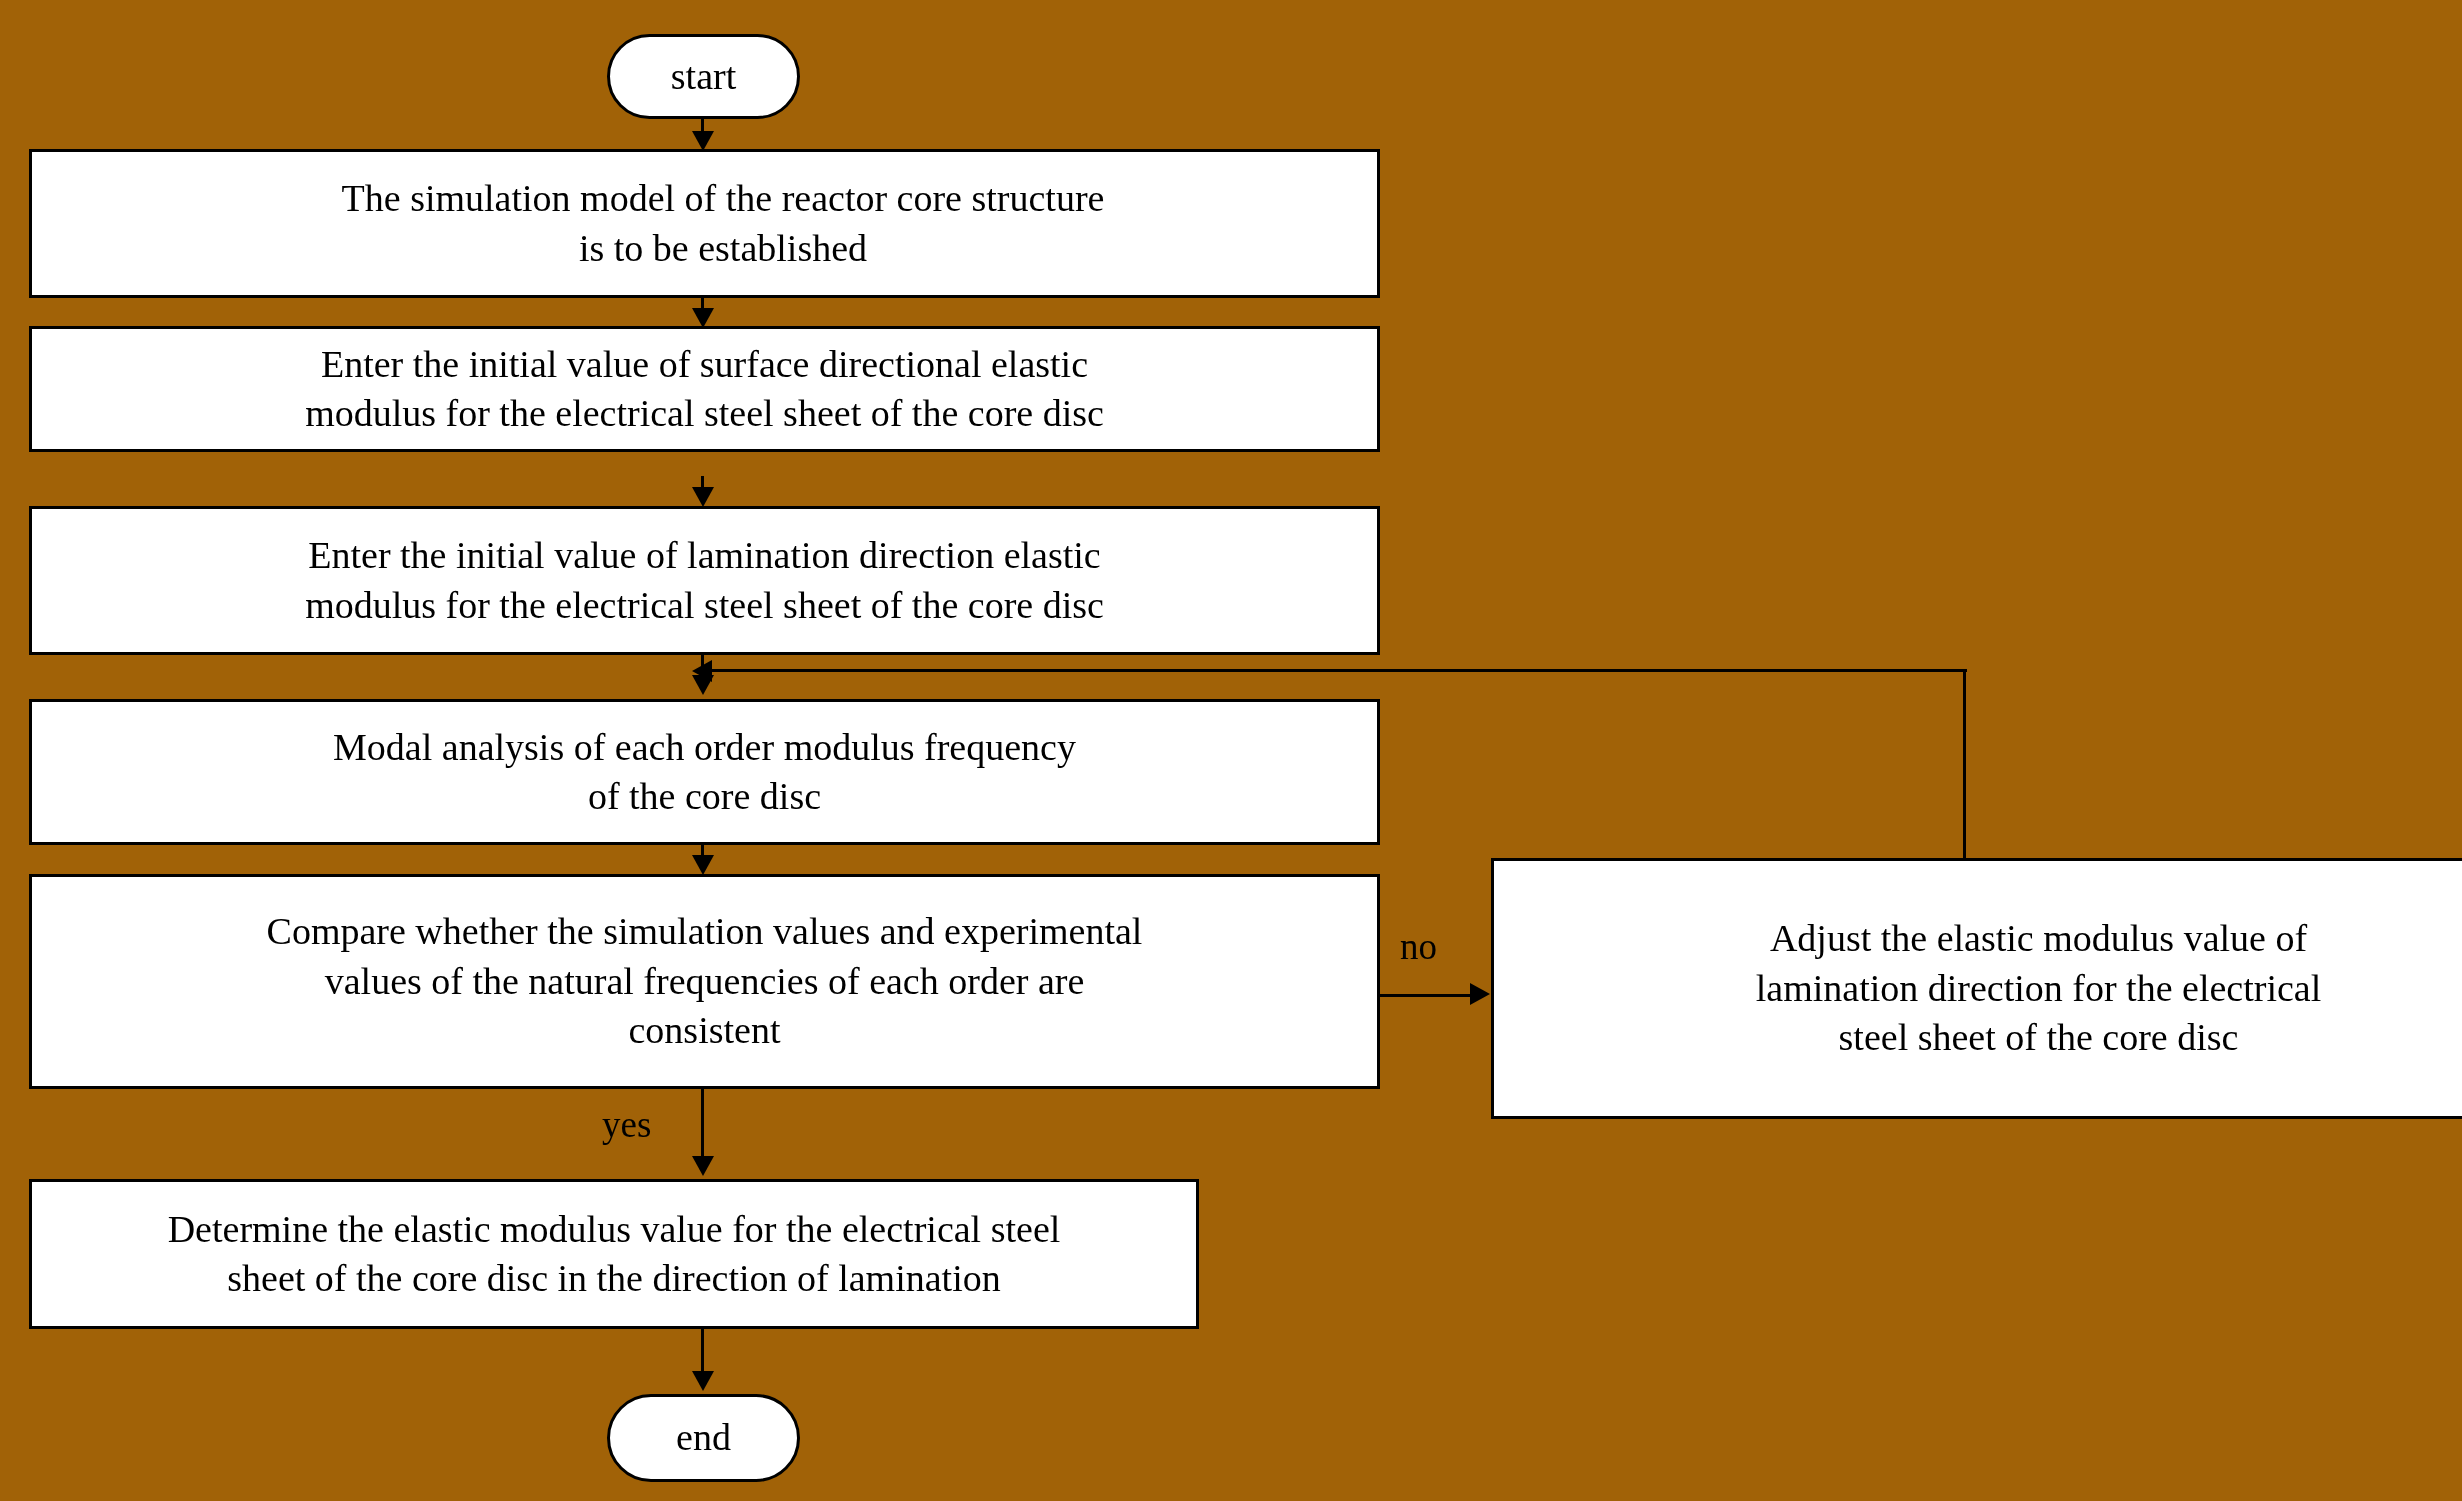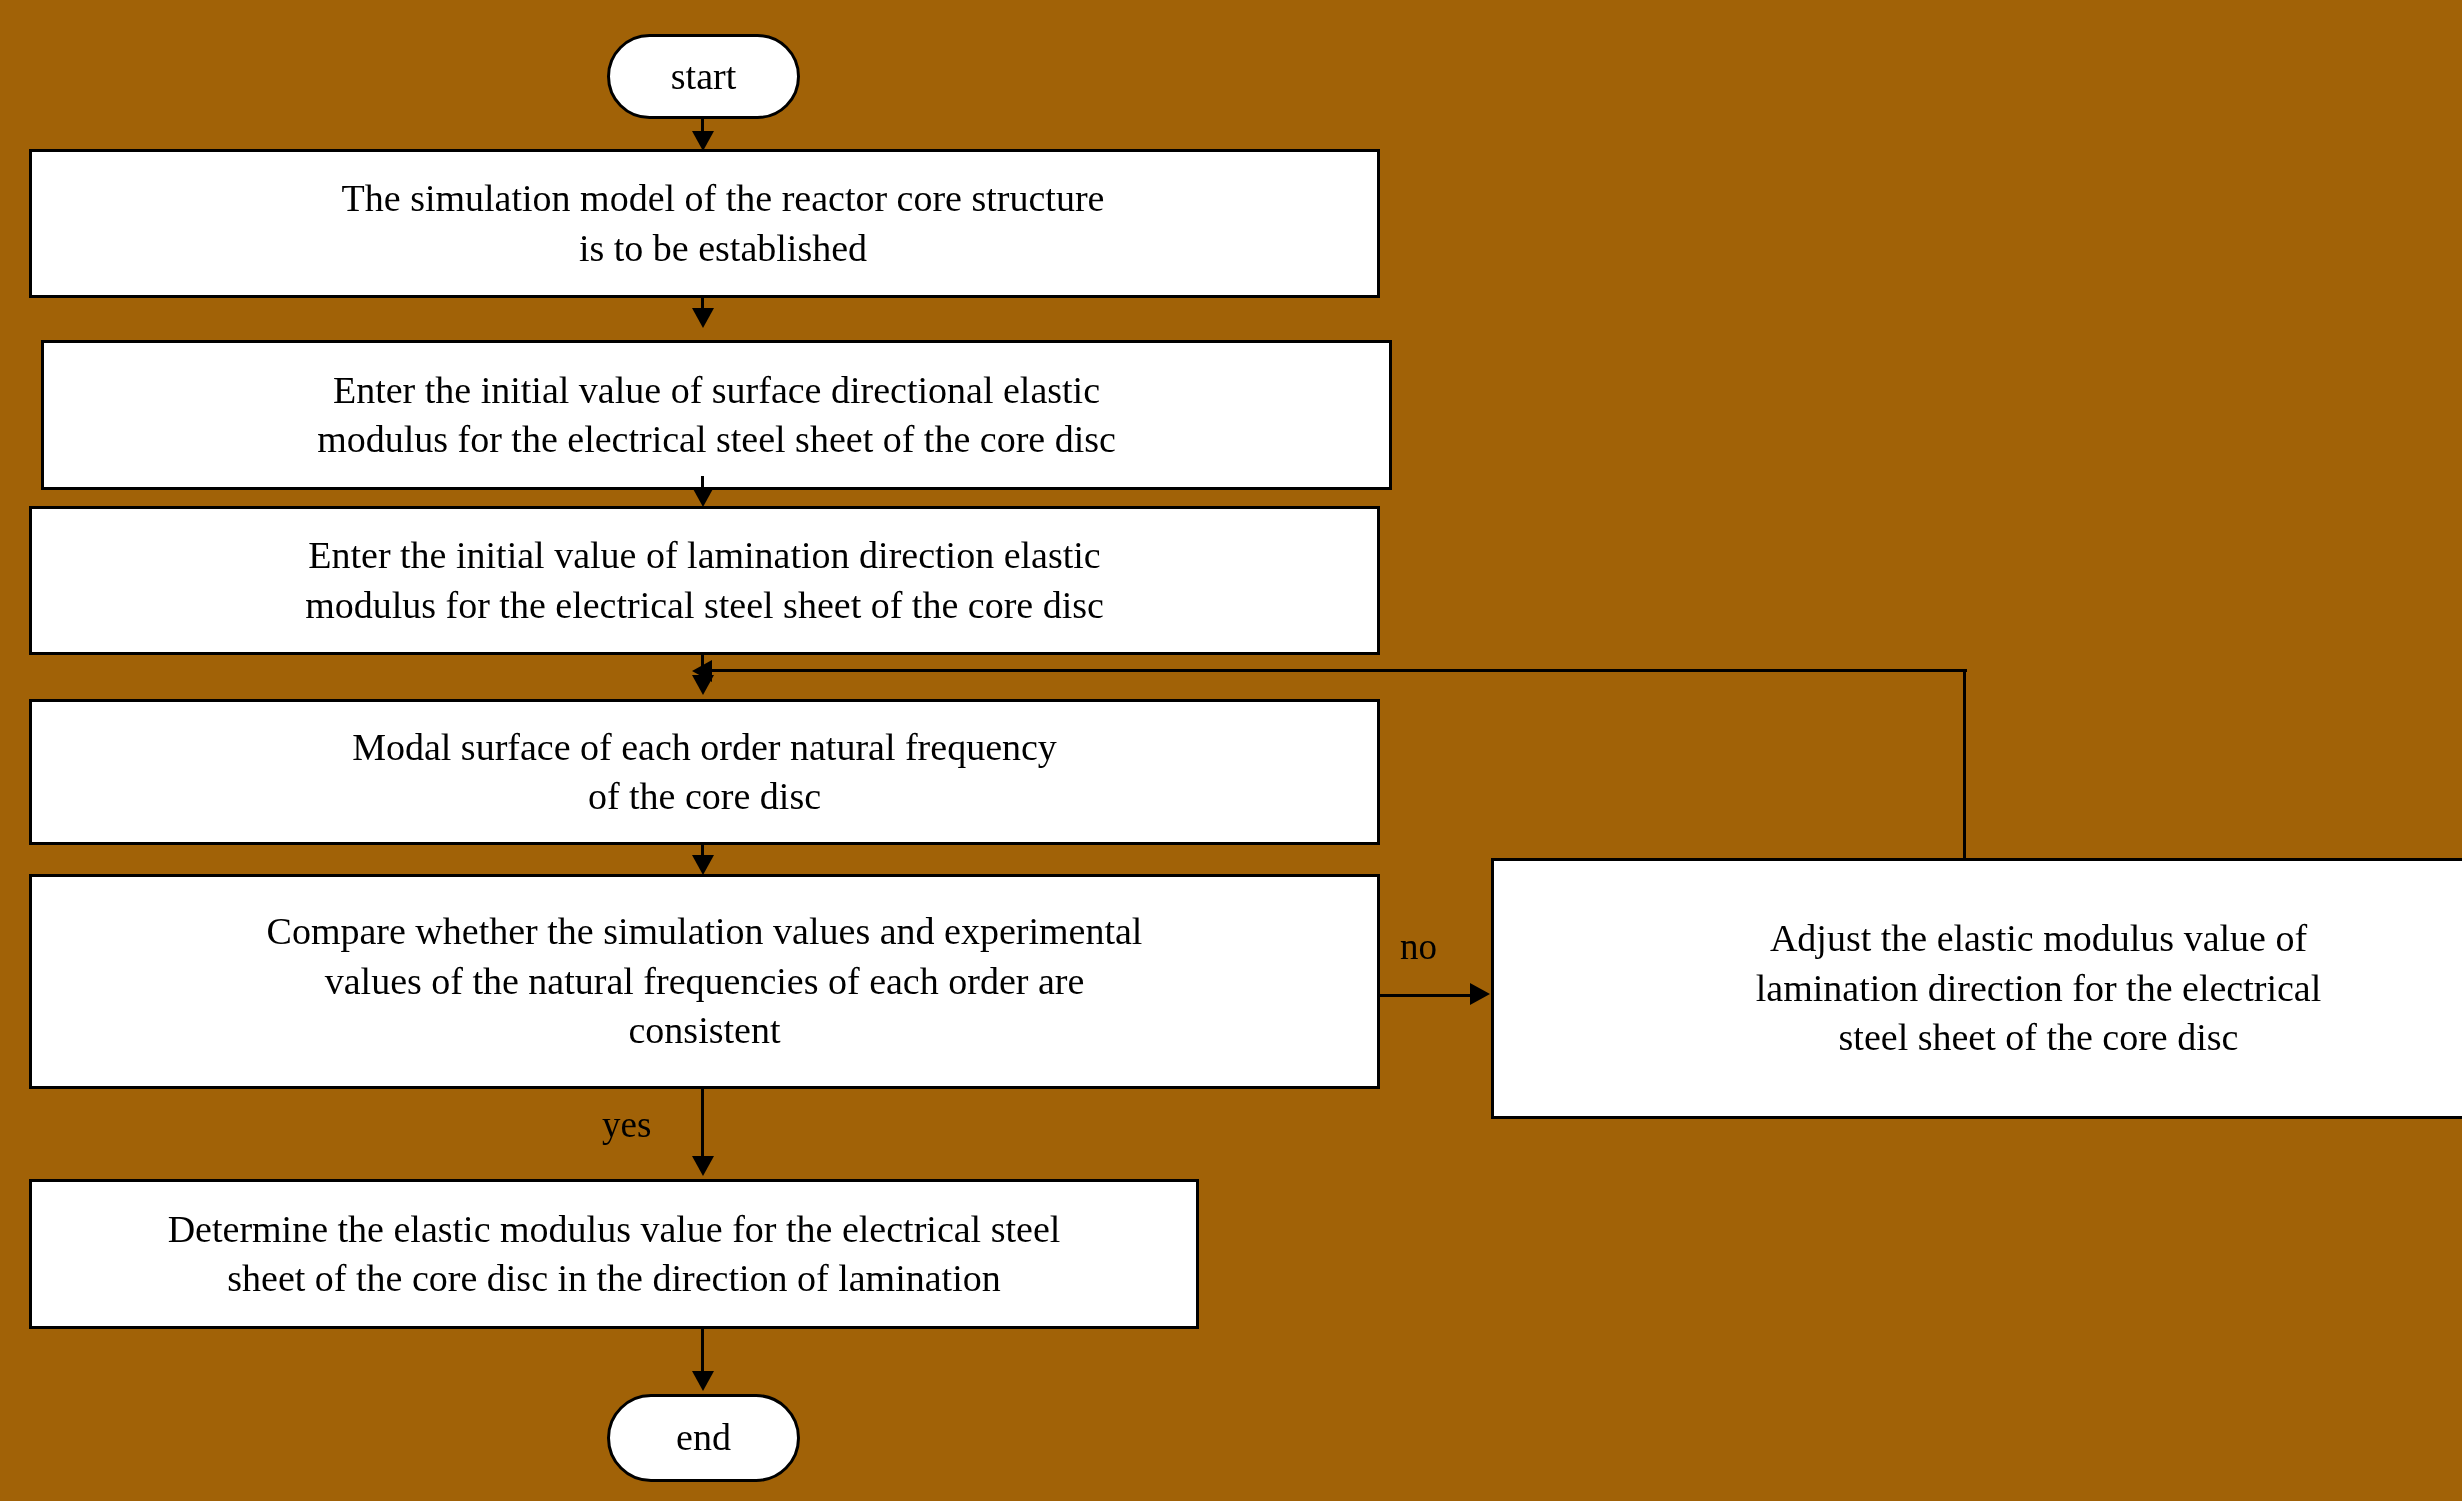--- a/index.html
+++ b/index.html
@@ -101,32 +101,32 @@
 
   <div class="node terminal" style="left:607px; top:34px; width:193px; height:85px;">
     <span class="label">start</span>
   </div>
 
   <div class="node process" style="left:29px; top:149px; width:1351px; height:149px;padding-left:37px;">
     <span class="label">The simulation model of the reactor core structure
 is to be established</span>
   </div>
 
-  <div class="node process" style="left:29px; top:340px; width:1351px; height:150px;margin-left:12px;">
+  <div class="node process" style="left:29px; top:326px; width:1351px; height:126px;">
     <span class="label">Enter the initial value of surface directional elastic
 modulus for the electrical steel sheet of the core disc</span>
   </div>
 
   <div class="node process" style="left:29px; top:506px; width:1351px; height:149px;">
     <span class="label">Enter the initial value of lamination direction elastic
 modulus for the electrical steel sheet of the core disc</span>
   </div>
 
   <div class="node process" style="left:29px; top:699px; width:1351px; height:146px;">
-    <span class="label">Modal surface of each order natural frequency
+    <span class="label">Modal analysis of each order modulus frequency
 of the core disc</span>
   </div>
 
   <div class="node process" style="left:29px; top:874px; width:1351px; height:215px;">
     <span class="label">Compare whether the simulation values and experimental
 values of the natural frequencies of each order are
 consistent</span>
   </div>
 
   <div class="node process" style="left:1491px; top:858px; width:1095px; height:261px;">

